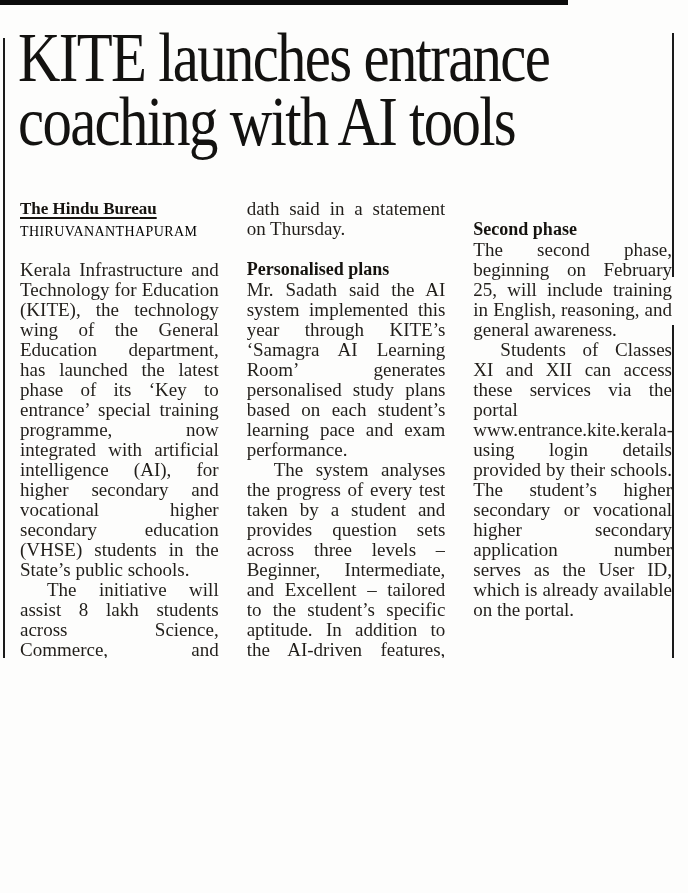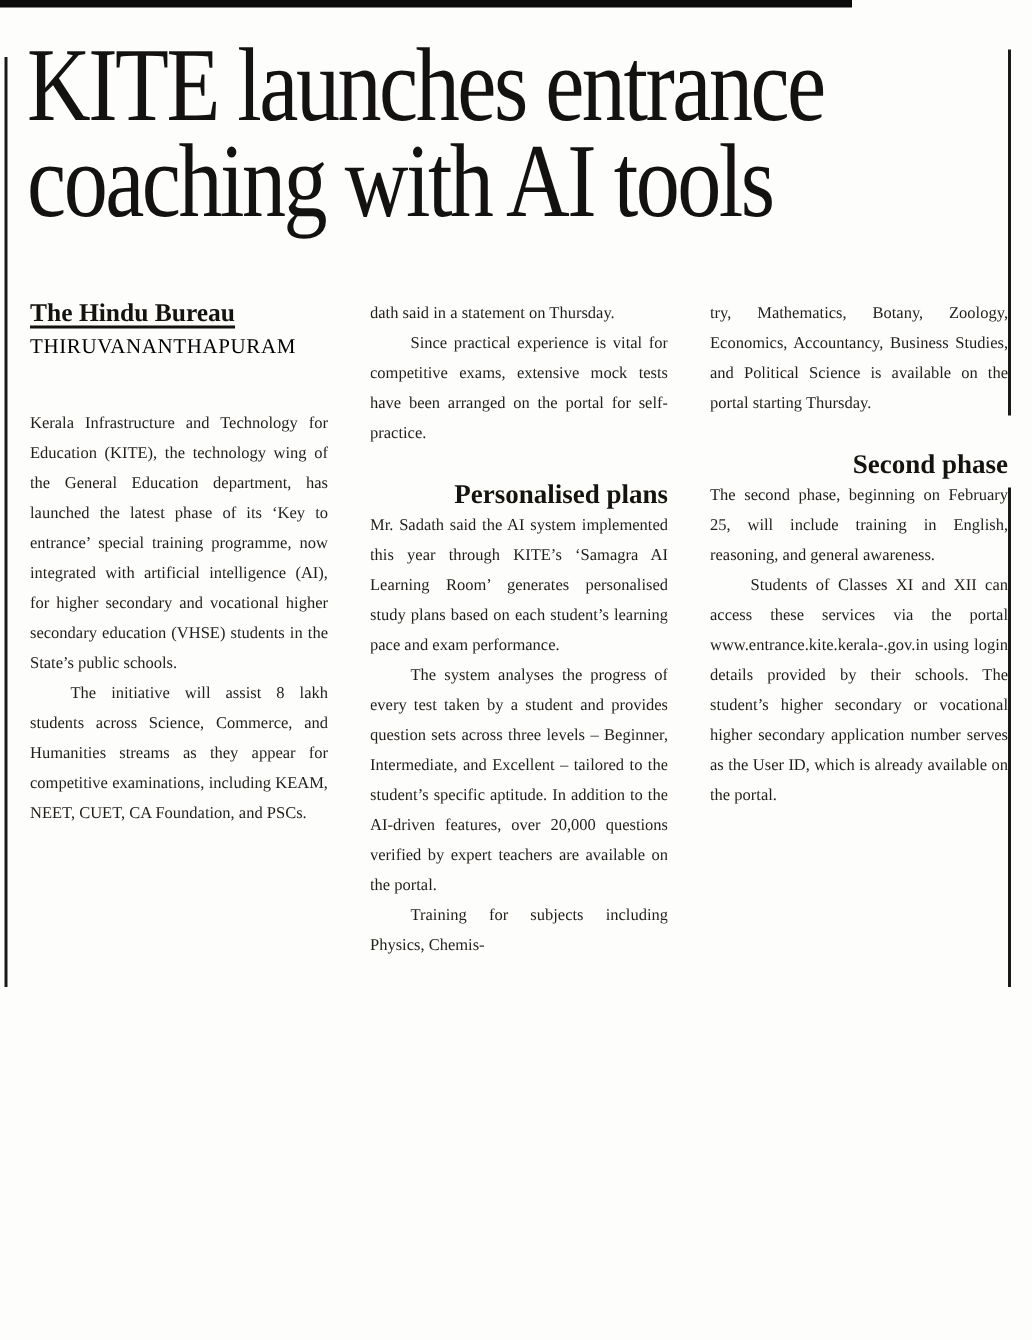--- a/index.html
+++ b/index.html
@@ -25,42 +25,42 @@
   }
   .hl-line { display: block; white-space: nowrap; }
 
   .content {
     position: absolute; left: 20px; top: 199px;
     width: 652px; height: 676px;
     display: flex; gap: 28px; overflow: hidden;
   }
   .col { flex: 1 1 0; min-width: 0; overflow: hidden; }
 
-  .byline { margin-bottom: 32px; }
+  .byline { margin-bottom: 20px; }
   .byline-author {
     font-size: 17px; font-weight: bold; line-height: 20px;
     color: #15130f;
     text-decoration: underline; text-decoration-thickness: 2px; text-underline-offset: 3px;
   }
   .byline-location {
     font-size: 14px; line-height: 16px; letter-spacing: 0.4px;
     margin-top: 5px; color: #000000;
   }
 
   .col-blocks p.body-para {
     margin: 0;
-    font-size: 11px; line-height: 20px;
+    font-size: 19px; line-height: 20px;
     text-align: justify;
     color: #211e1a;
   }
   .col-blocks p.indent { text-indent: 27px; }
   .col-blocks h3.subhead {
     margin: 20px 0 1px 0;
     font-size: 18px; line-height: 20px;
-    font-weight: bold; color: #15130f; text-align: right;
+    font-weight: bold; color: #15130f;
   }
 </style>
 </head>
 <body>
 
 <div class="page">
   <div class="top-bar"></div>
   <div class="left-rule"></div>
   <div class="right-rule-a"></div>
   <div class="right-rule-b"></div>
@@ -77,29 +77,27 @@
         <div class="byline-location">THIRUVANANTHAPURAM</div>
       </div>
       <div class="col-blocks">
           <p class="body-para">Kerala Infrastructure and Technology for Education (KITE), the technology wing of the General Education department, has launched the latest phase of its ‘Key to entrance’ special training programme, now integrated with artificial intelligence (AI), for higher secondary and vocational higher secondary education (VHSE) students in the State’s public schools.</p>
           <p class="body-para indent">The initiative will assist 8 lakh students across Science, Commerce, and Humanities streams as they appear for competitive examinations, including KEAM, NEET, CUET, CA Foundation, and PSCs.</p>
         </div>
     </div>
     <div class="col">
       <div class="col-blocks">
           <p class="body-para">dath said in a statement on Thursday.</p>
-          <p class="body-para indent">Since practical experience is vital for competitive exams, extensive mock tests have been arranged on the portal for self-practice.</p>
           <h3 class="subhead">Personalised plans</h3>
           <p class="body-para">Mr. Sadath said the AI system implemented this year through KITE’s ‘Samagra AI Learning Room’ generates personalised study plans based on each student’s learning pace and exam performance.</p>
           <p class="body-para indent">The system analyses the progress of every test taken by a student and provides question sets across three levels – Beginner, Intermediate, and Excellent – tailored to the student’s specific aptitude. In addition to the AI-driven features, over 20,000 questions verified by expert teachers are available on the portal.</p>
           <p class="body-para indent">Training for subjects including Physics, Chemis-</p>
         </div>
     </div>
     <div class="col">
       <div class="col-blocks">
-          <p class="body-para">try, Mathematics, Botany, Zoology, Economics, Accountancy, Business Studies, and Political Science is available on the portal starting Thursday.</p>
           <h3 class="subhead">Second phase</h3>
           <p class="body-para">The second phase, beginning on February 25, will include training in English, reasoning, and general awareness.</p>
           <p class="body-para indent">Students of Classes XI and XII can access these services via the portal www.entrance.kite.kerala-.gov.in using login details provided by their schools. The student’s higher secondary or vocational higher secondary application number serves as the User ID, which is already available on the portal.</p>
         </div>
     </div>
   </div>
 </div>
 
 </body></html>

